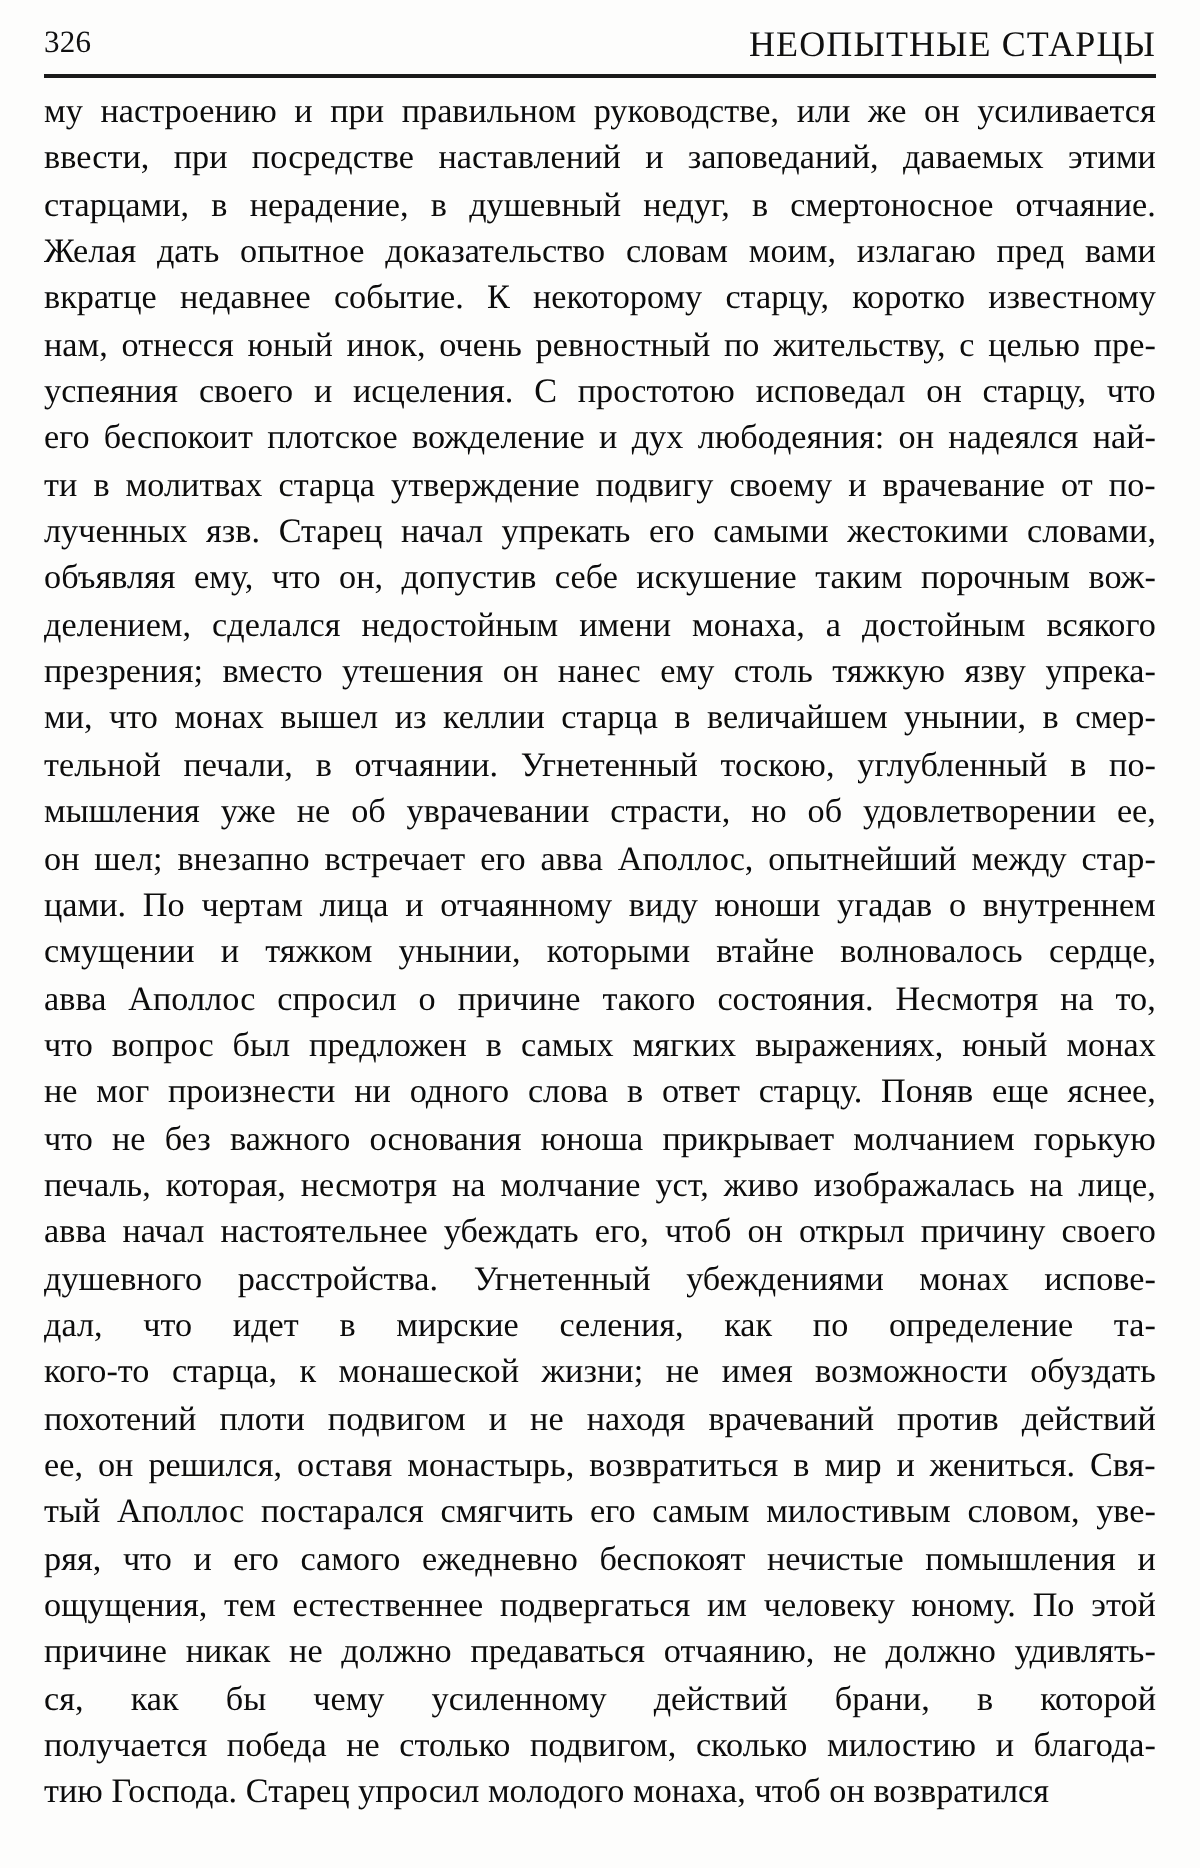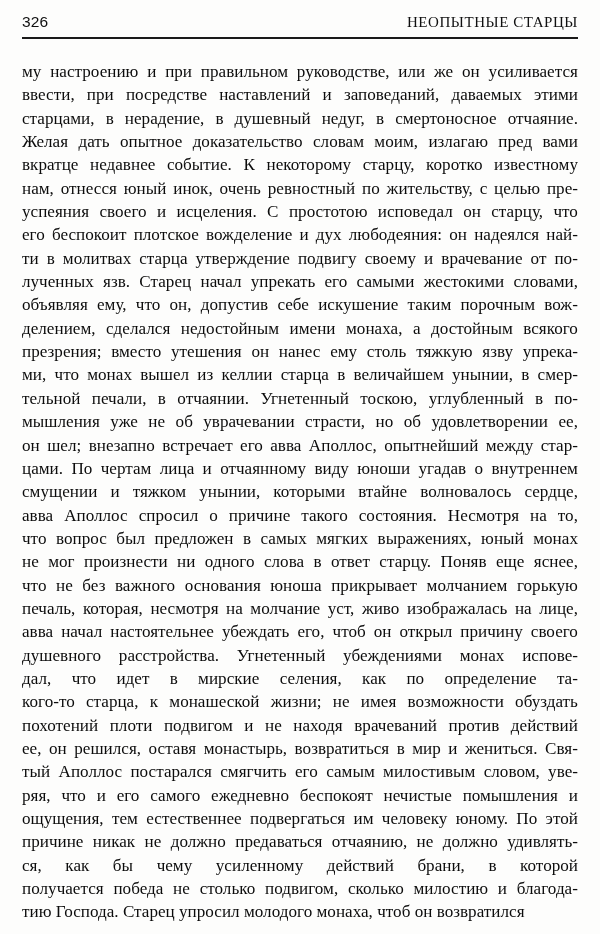--- a/index.html
+++ b/index.html
@@ -30,50 +30,50 @@
     position: absolute;
     left: 22px;
     right: 22px;
     top: 13px;
     height: 24px;
     display: flex;
     align-items: flex-start;
     justify-content: space-between;
   }
   .folio {
-    font-family: Liberation Sans, sans-serif;
+    font-family: Liberation Serif, serif;
     font-size: 15.5px;
     line-height: 18px;
     letter-spacing: 0.1px;
     color: #101010;
     white-space: nowrap;
   }
   .head-title {
     font-family: "Liberation Serif", "DejaVu Serif", serif;
-    font-size: 15px;
+    font-size: 18px;
     line-height: 18px;
     letter-spacing: 0.55px;
     color: #101010;
     white-space: nowrap;
     text-transform: uppercase;
   }
   .head-rule {
     position: absolute;
     left: 22px;
     top: 37px;
     width: 556px;
     height: 2px;
     background: #1a1a1a;
   }
 
   
   .textblock {
     position: absolute;
     left: 22px;
-    top: 60px;
+    top: 44px;
     width: 556px;
   }
   .line {
     display: block;
     font-size: 17.1px;
     line-height: 23.35px;
     letter-spacing: 0.02px;
     color: #0c0c0c;
     white-space: pre;
     text-align: left;

